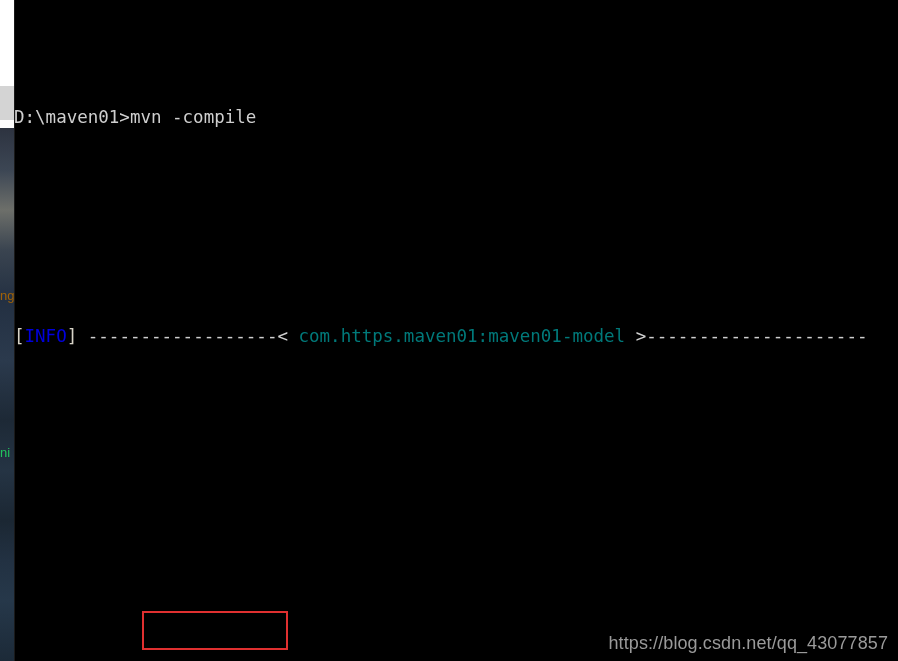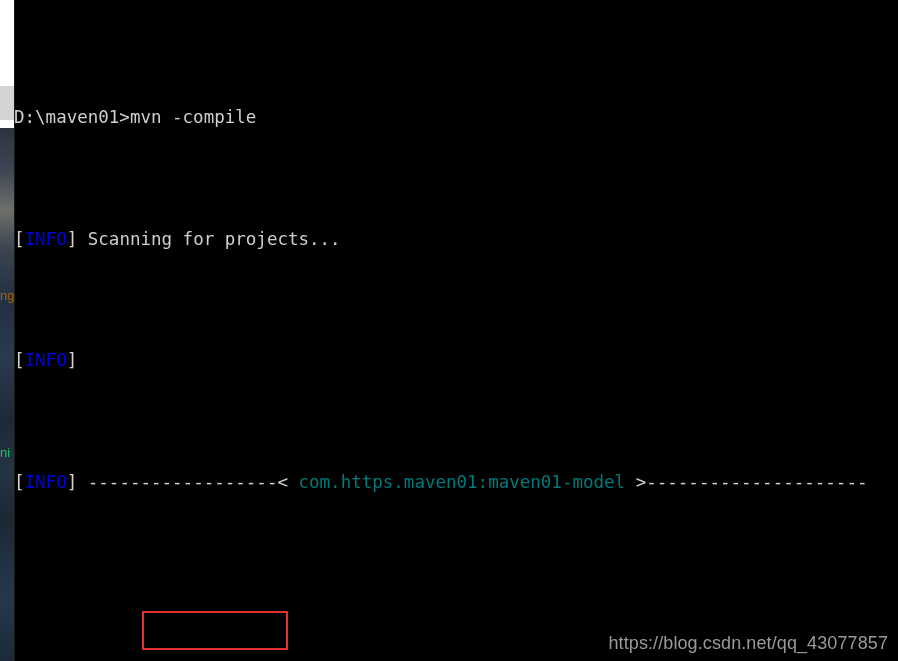--- a/index.html
+++ b/index.html
@@ -136,24 +136,22 @@
 
   <div id="console-window">
     <div id="console-edge"></div>
 
     <div id="console-text">
 
       
       <div class="line"><span class="txt">D:\maven01&gt;mvn -compile</span></div>
 
       
-      <div class="line"><span class="tag-br">[</span><span class="tag-info">INFO</span><span class="tag-br">] </span><span class="txt">Scanning for projects...</span></div>
-
-      
-      <div class="line"><span class="tag-br">[</span><span class="tag-info">INFO</span><span class="tag-br">] </span><span class="txt"></span></div>
+
+      
 
       
       <div class="line"><span class="tag-br">[</span><span class="tag-info">INFO</span><span class="tag-br">] </span><span class="rule">------------------&lt; </span><span class="coord">com.https.maven01:maven01-model</span><span class="rule"> &gt;---------------------</span></div>
 
       
 
       
       
 
       

